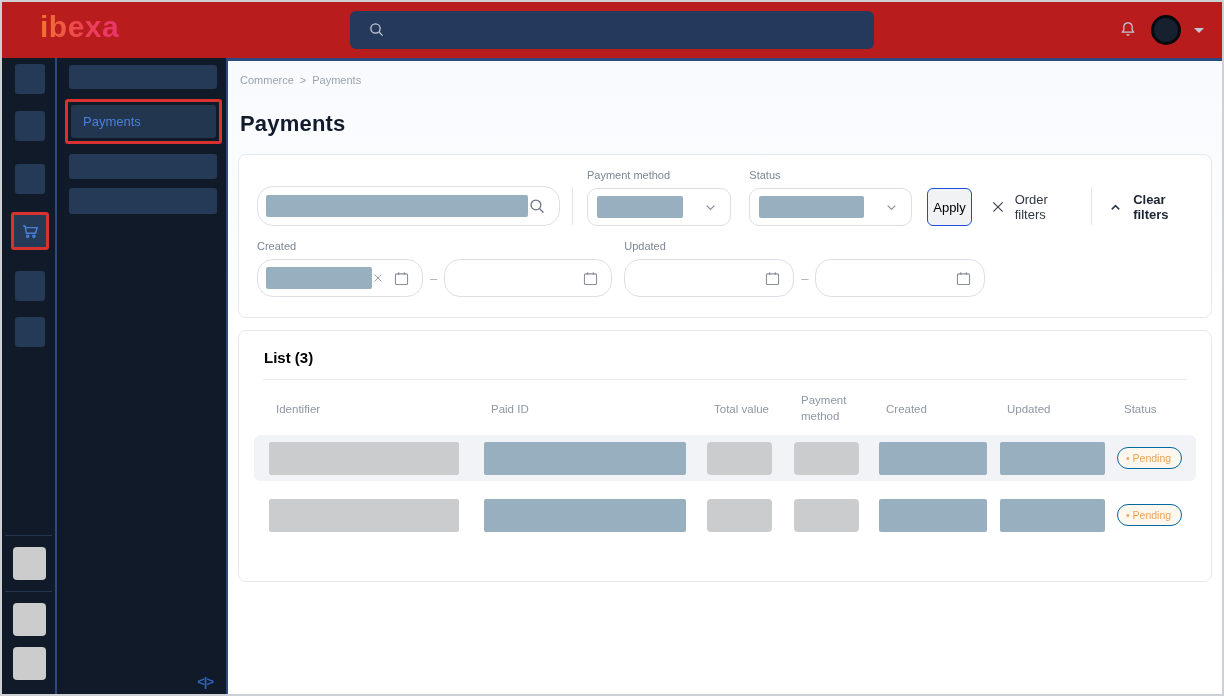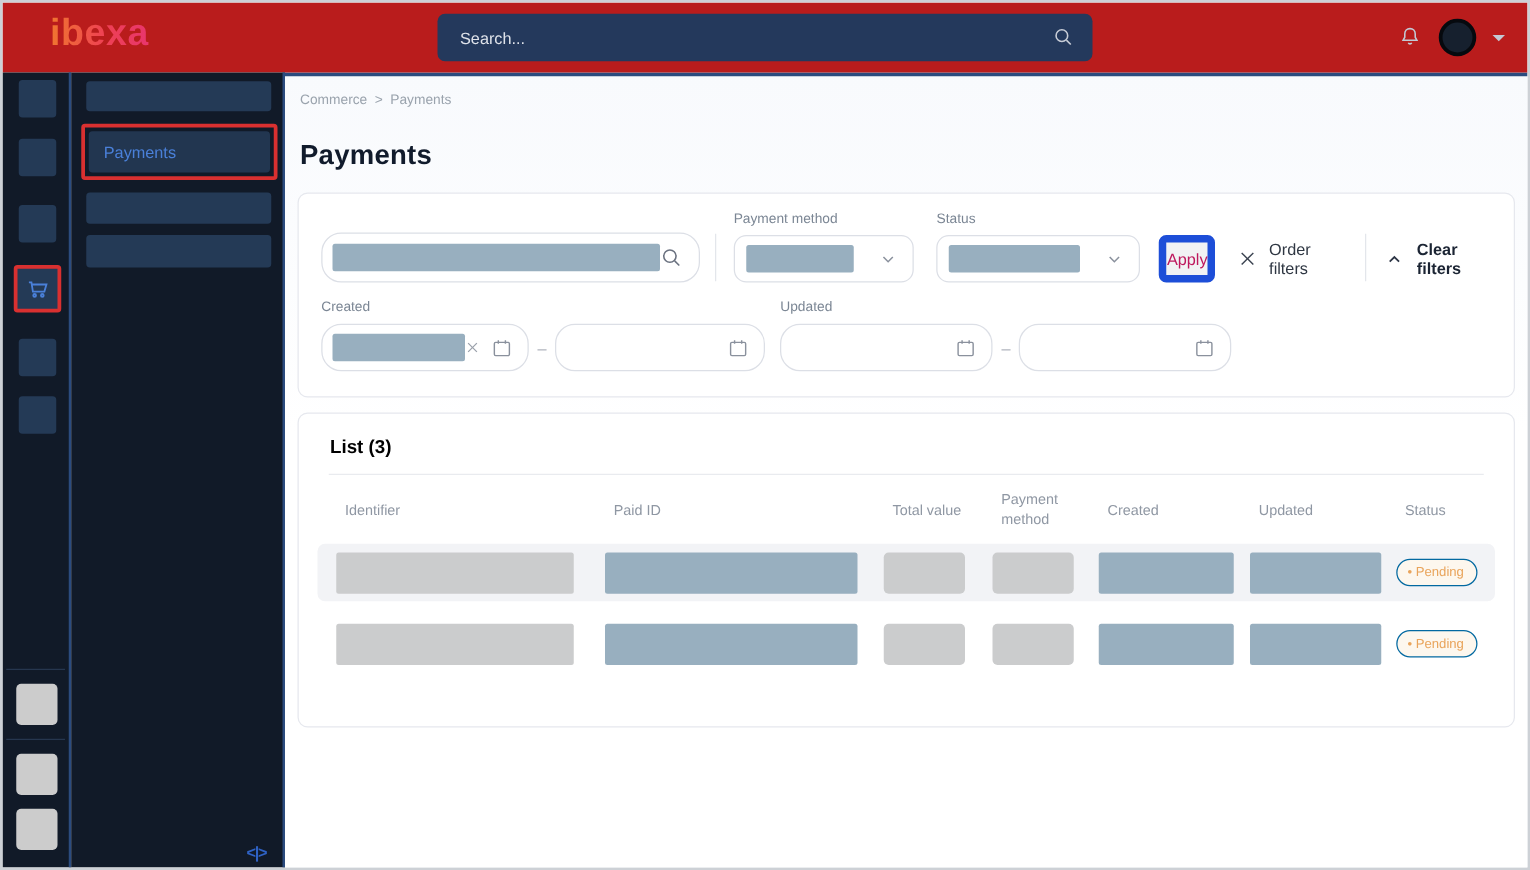--- a/index.html
+++ b/index.html
@@ -110,22 +110,22 @@
   }
   .select-pm { width:144px; } .select-status { width:163px; margin-right:0; }
   .gap20 { width:20px; }
   .block { background:#98afbf; border-radius:2px; }
   .blk-search { width:264px; height:22px; }
   .blk-select { width:86px; height:22px; }
   .blk-status { width:105px; height:22px; }
   .blk-date { width:108px; height:22px; }
   .apply-btn {
     margin-left:15px; margin-bottom:0; width:48px; height:38px;
-    background:#f1f2f4; border:6px solid #1d4ed8; border-radius:6px;
-    color:#be185d; font-size:13px; font-family:inherit; cursor:pointer;
+    background:#f1f2f4; border:1px solid #1d4ed8; border-radius:6px;
+    color:#000000; font-size:13px; font-family:inherit; cursor:pointer;
   }
   .clear-filters { margin-left:18px; height:38px; display:flex; align-items:center; gap:9px; cursor:pointer; }
   .clear-filters span { font-size:13px; color:#2f3743; }
   .less-filters { height:38px; display:flex; align-items:center; gap:10px; cursor:pointer; }
   .less-filters span { font-size:13px; font-weight:700; color:#1b2433; }
   .f-row2 { display:flex; align-items:flex-end; padding:14px 14px 20px 18px; }
   .date-box {
     height:38px; border:1px solid #dcdfe6; border-radius:16px; background:#fff;
     display:flex; align-items:center; padding:0 12px 0 8px;
   }
@@ -162,21 +162,20 @@
   .badge--pending { color:#e9a45b; border:1px solid #0369a1; background:#fdf7ee; }
   .badge--paid { color:#54717c; border:1px solid #8aa4ac; background:#eaf0f1; }
   svg { display:block; }
 </style>
 </head>
 <body>
 
 <header class="topbar">
   <div class="logo">ibexa</div>
   <div class="topbar-search">
-    <input type="text" placeholder="Search..." style="">
     <span>
       <svg width="18" height="18" viewBox="0 0 24 24" fill="none" stroke="#c7ccd6" stroke-width="1.7">
         <circle cx="10" cy="10" r="6.2"></circle>
           <line x1="14.8" y1="14.8" x2="19.5" y2="19.5"></line>
       </svg>
     </span>
   </div>
   <div class="top-right">
     <span>
       <svg width="20" height="20" viewBox="0 0 24 24" fill="none" stroke="#c3c9d4" stroke-width="1.5">

